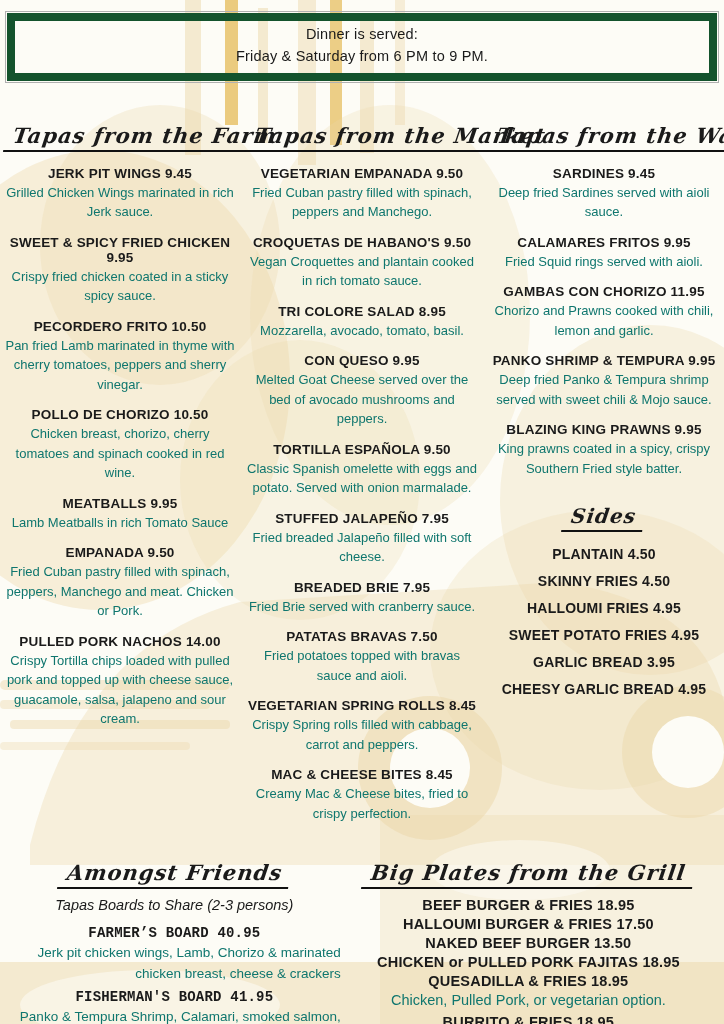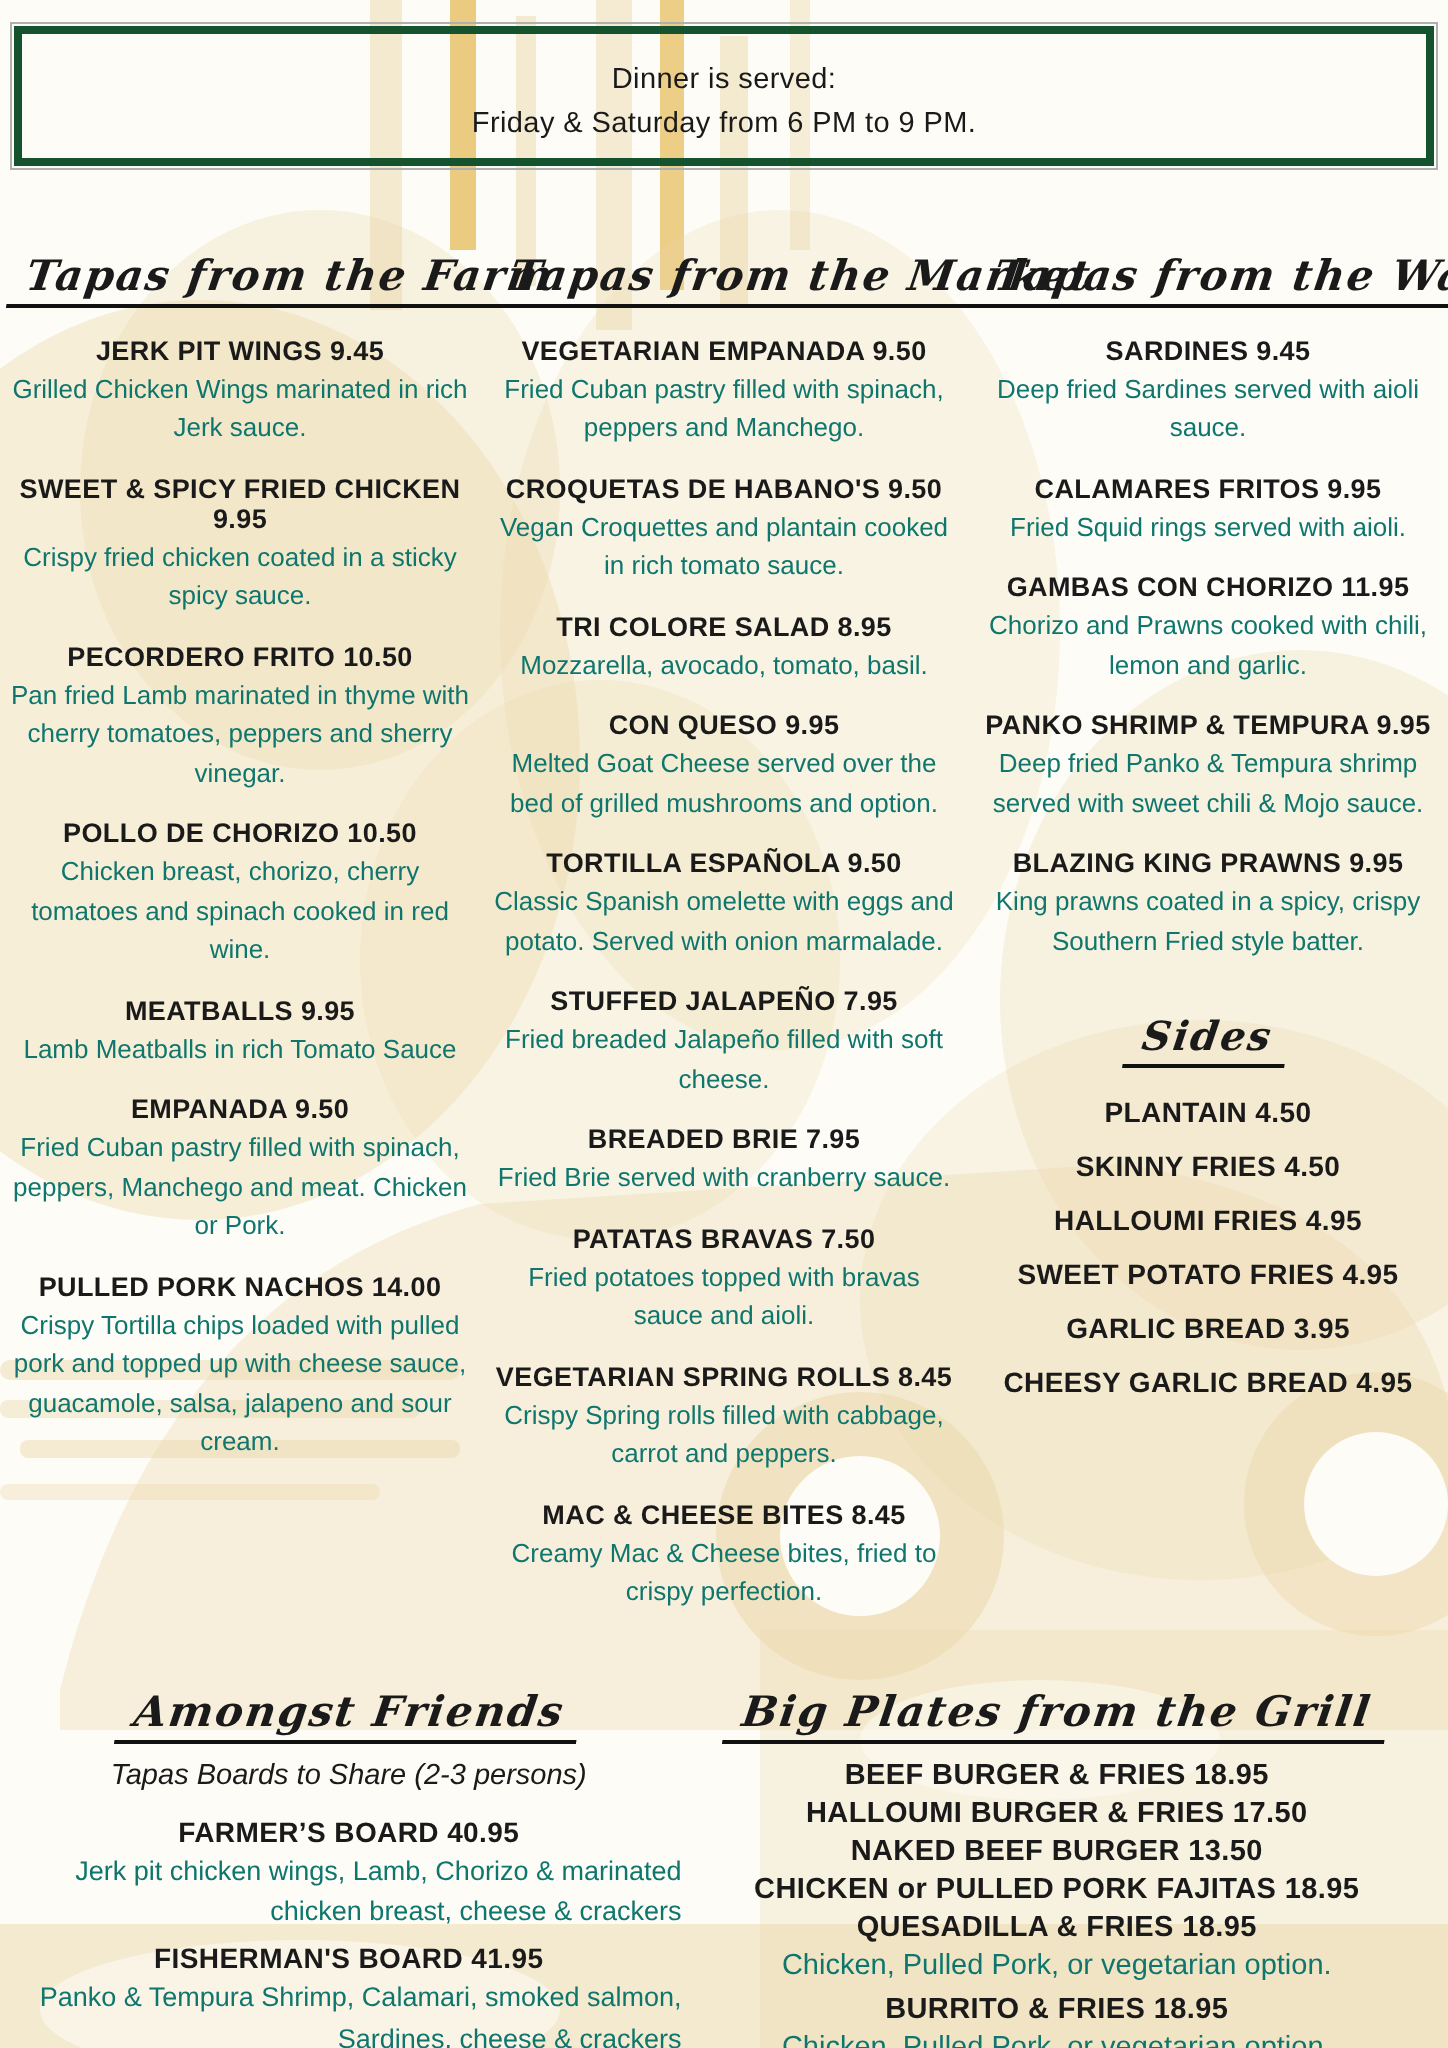--- a/index.html
+++ b/index.html
@@ -12,25 +12,25 @@
     font-family:"Liberation Sans", sans-serif;
     color:#1a1a1a;
   }
   .watermark {
     position:absolute; inset:0; z-index:0; pointer-events:none;
   }
   .content { position:relative; z-index:1; }
 
   .header-box {
     margin:13px 7px 0;
-    border:4px solid #14532d;
+    border:8px solid #14532d;
     outline:1px solid #b0b0b0;
     outline-offset:1px;
     text-align:center;
-    padding:13px 0 5px;
+    padding:3px 0 5px;
     font-size:14.5px;
     line-height:1.5;
     letter-spacing:0.2px;
   }
 
   .columns {
     display:flex;
     margin-top:42px;
     padding:0 5px;
     gap:12px;
@@ -73,21 +73,21 @@
     display:flex;
     margin-top:24px;
     padding:0 8px;
   }
   .bottom-left  { width:47%; text-align:center; }
   .bottom-right { width:53%; text-align:center; }
   .bottom .script-title { margin-bottom:8px; }
   .subtitle { font-size:14.5px; margin-bottom:12px;font-style:italic; }
 
   .boards .menu-item { margin-bottom:4px; }
-  .boards .item-name { font-size:14px; }
+  .boards .item-name { font-size:14px;font-family:Liberation Mono, monospace; }
   .boards .item-desc { font-size:13.5px; line-height:1.55;text-align:right; }
 
   .tight .menu-item { margin-bottom:3px; }
   .tight .item-name { font-size:14.5px; margin-bottom:1px; }
   .tight .item-desc { font-size:14.5px; line-height:1.45; }
 </style>
 </head>
 <body>
 
 <div class="page">
@@ -182,21 +182,21 @@
             <div class="menu-item">
               <div class="item-name">CROQUETAS DE HABANO'S 9.50</div>
               <div class="item-desc">Vegan Croquettes and plantain cooked in rich tomato sauce.</div>
             </div>
             <div class="menu-item">
               <div class="item-name">TRI COLORE SALAD 8.95</div>
               <div class="item-desc">Mozzarella, avocado, tomato, basil.</div>
             </div>
             <div class="menu-item">
               <div class="item-name">CON QUESO 9.95</div>
-              <div class="item-desc">Melted Goat Cheese served over the bed of grilled mushrooms and option.</div>
+              <div class="item-desc">Melted Goat Cheese served over the bed of avocado mushrooms and peppers.</div>
             </div>
             <div class="menu-item">
               <div class="item-name">TORTILLA ESPAÑOLA 9.50</div>
               <div class="item-desc">Classic Spanish omelette with eggs and potato. Served with onion marmalade.</div>
             </div>
             <div class="menu-item">
               <div class="item-name">STUFFED JALAPEÑO 7.95</div>
               <div class="item-desc">Fried breaded Jalapeño filled with soft cheese.</div>
             </div>
             <div class="menu-item">

